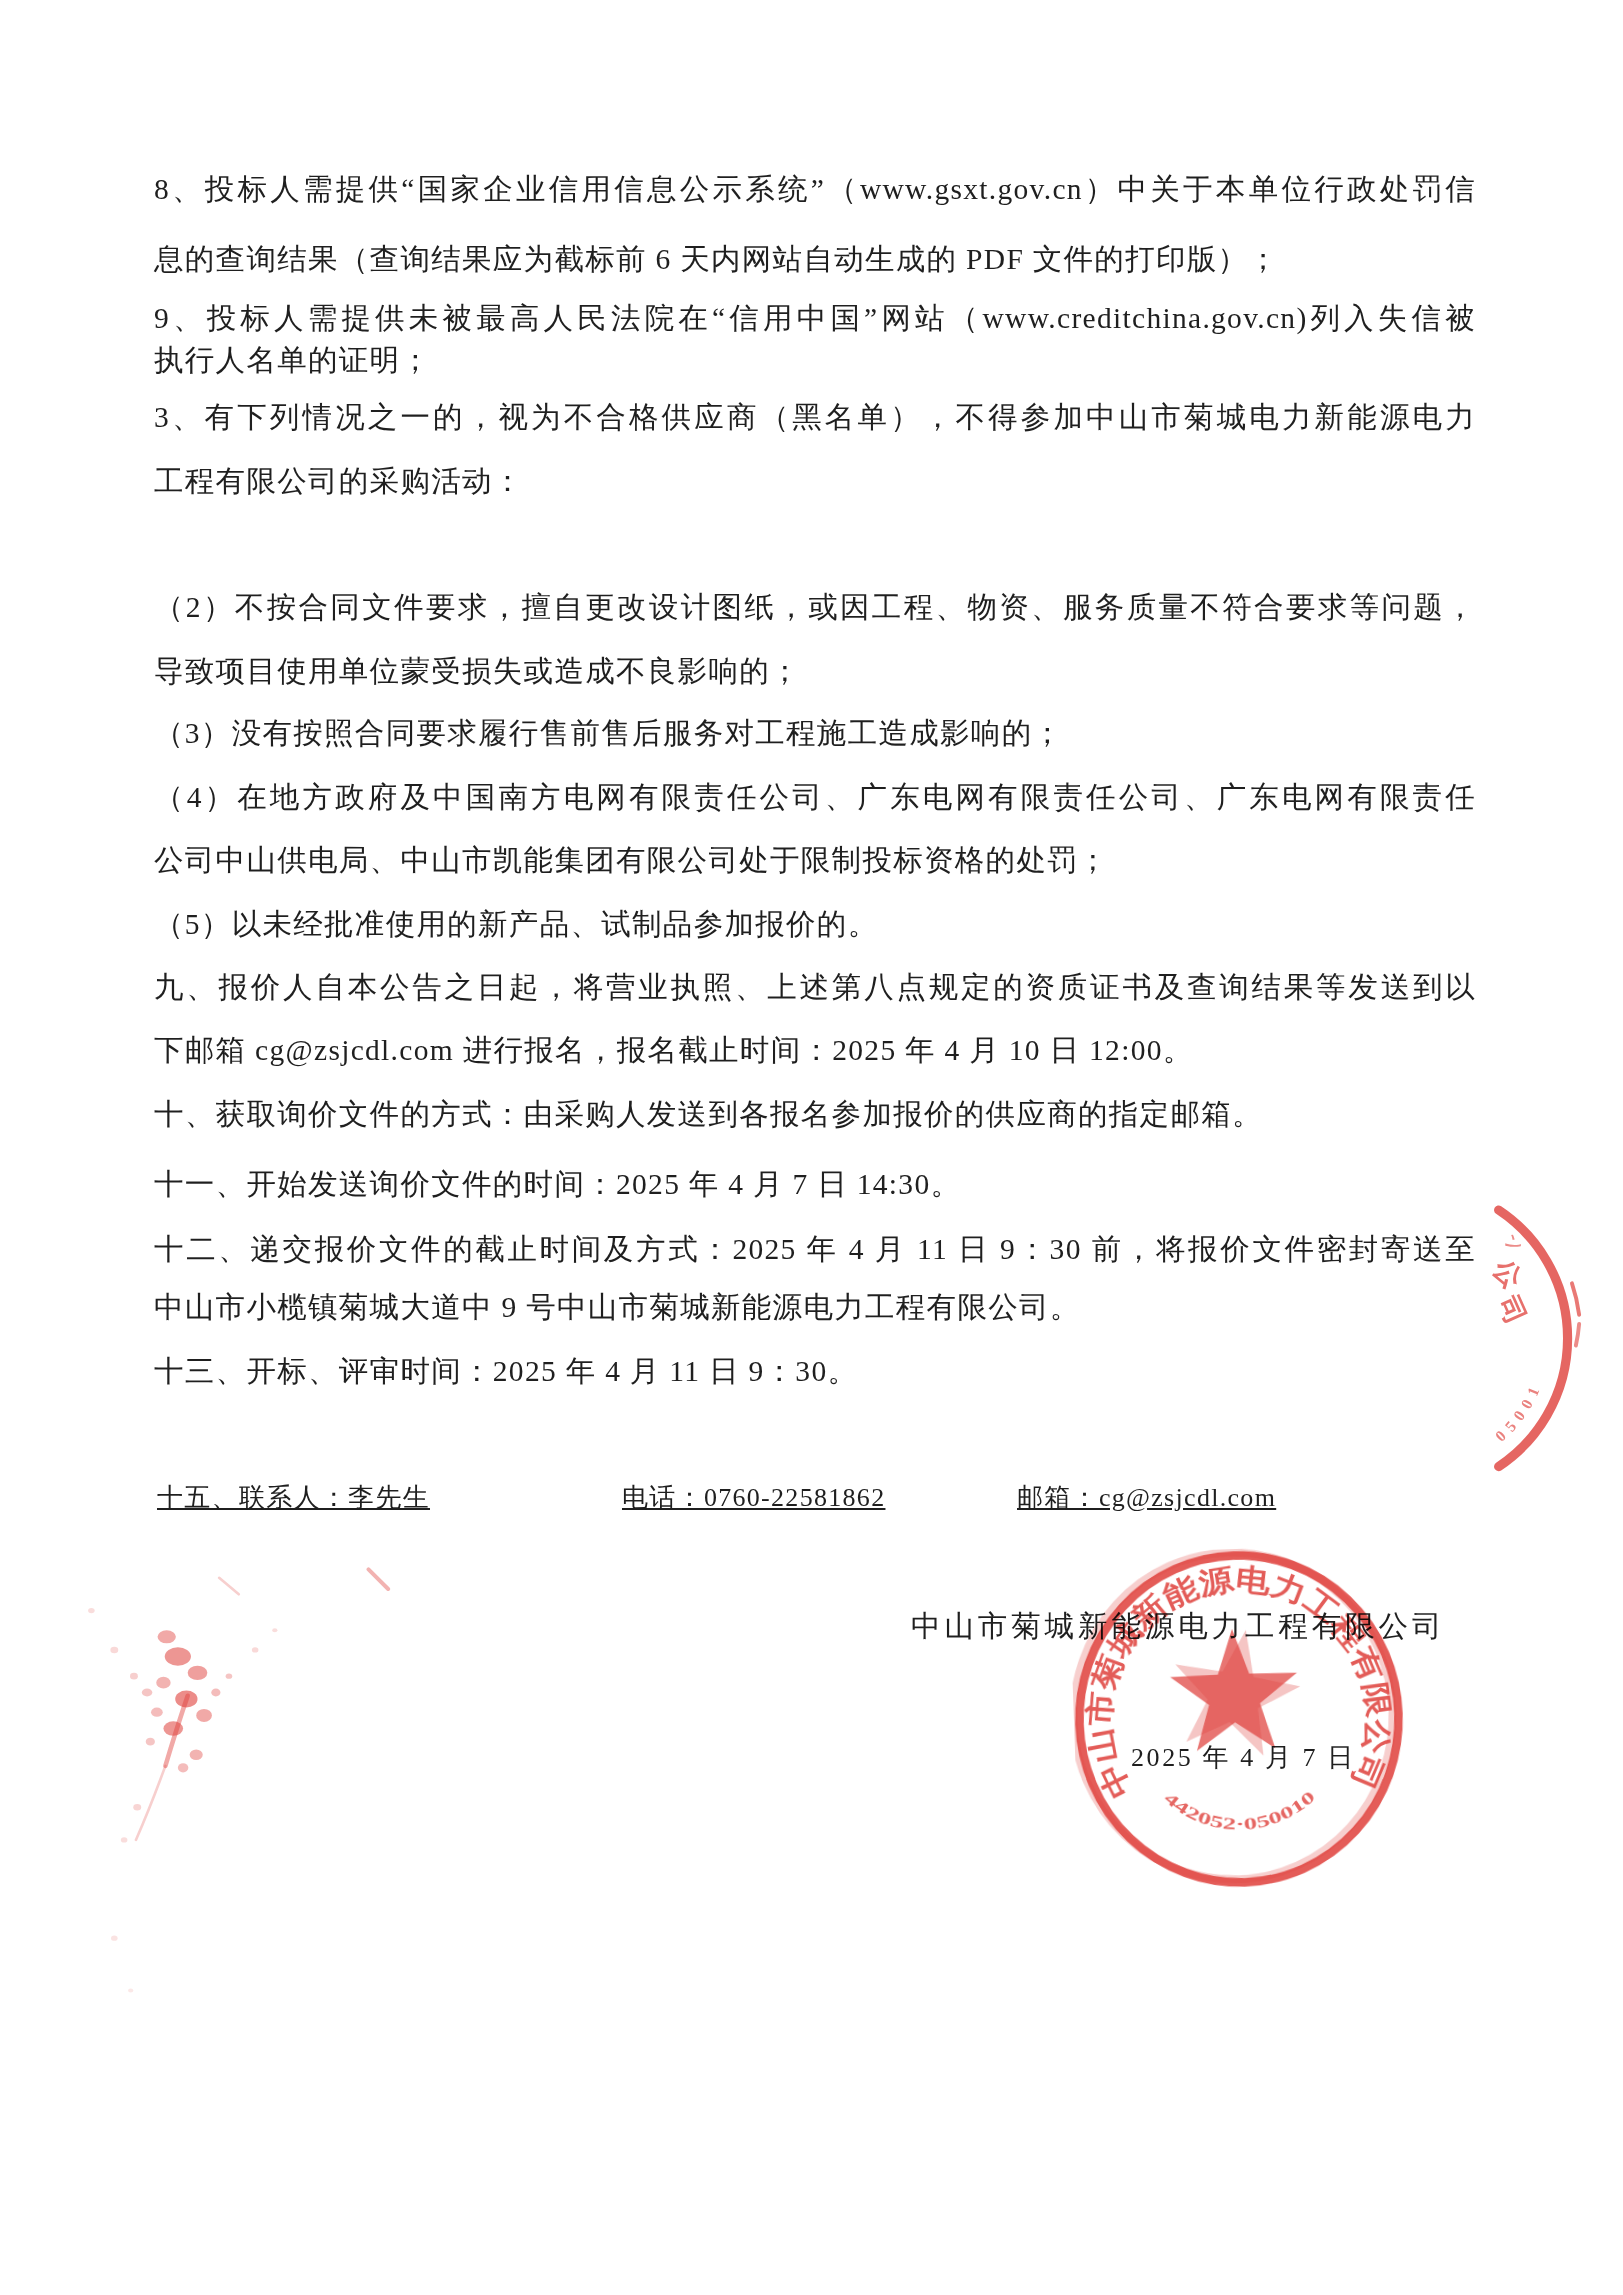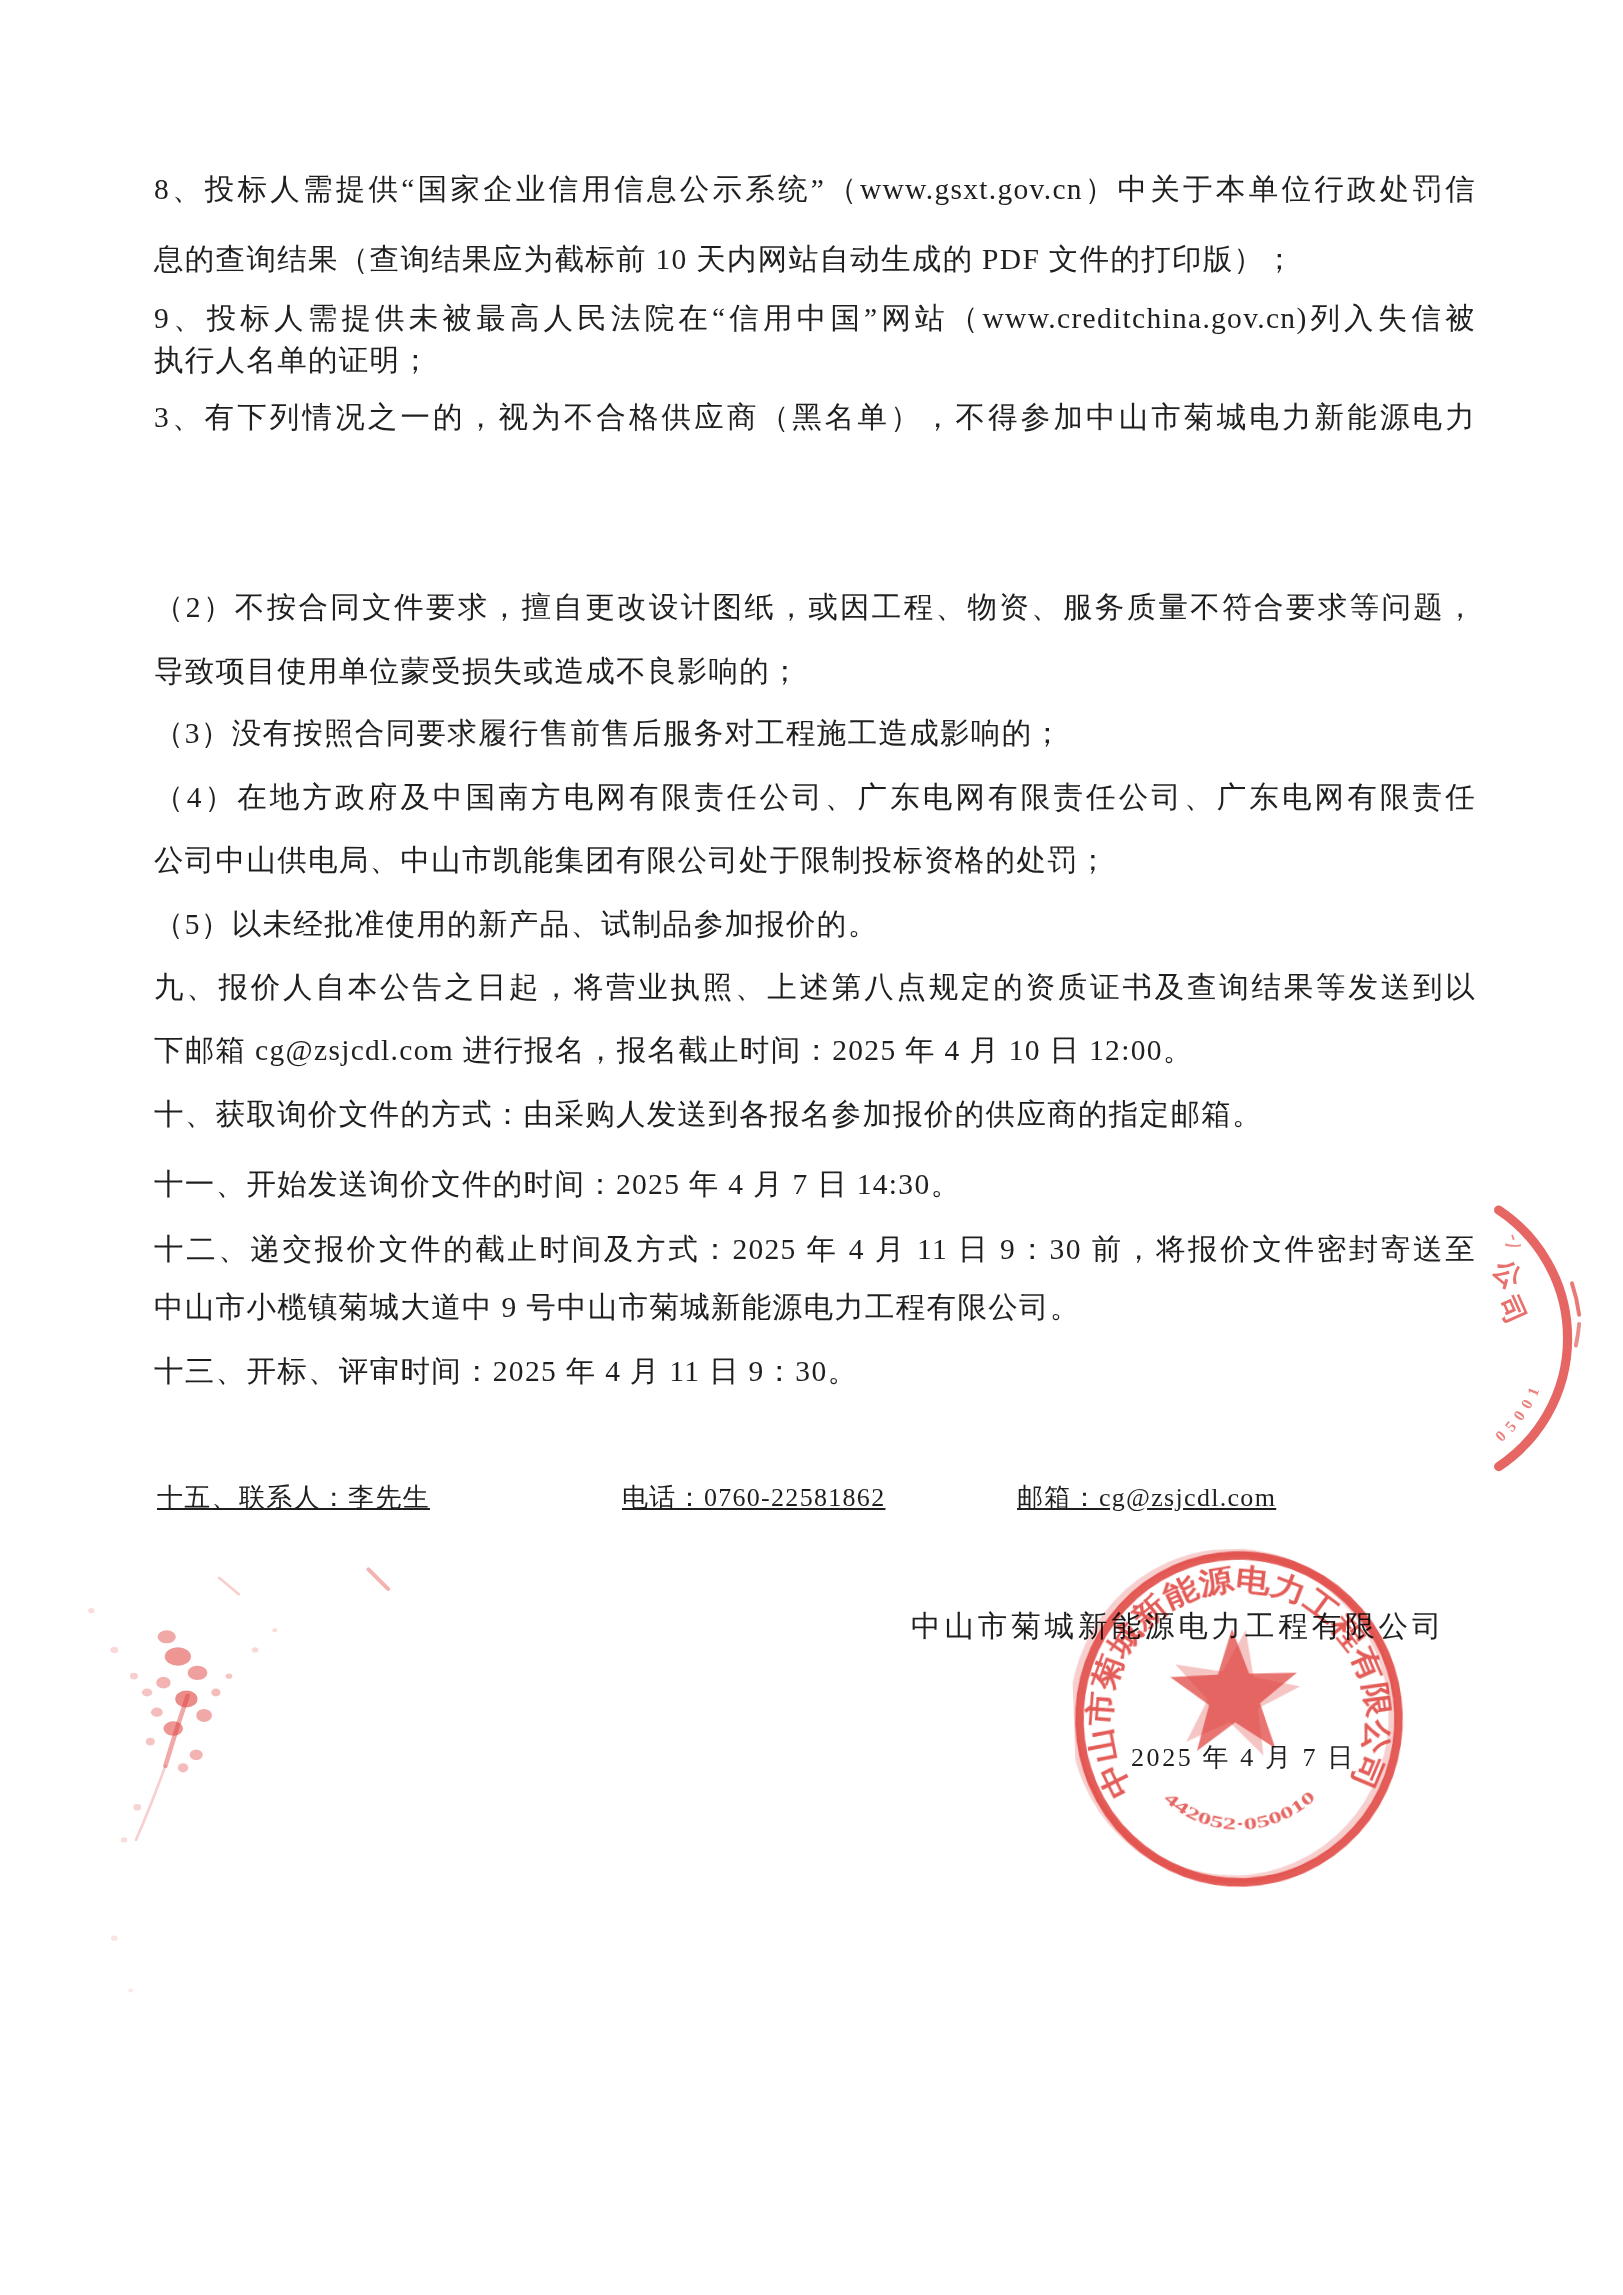--- a/index.html
+++ b/index.html
@@ -40,24 +40,25 @@
   .stamp-edge svg { filter:blur(0.3px); }
   .ink-smudge { left:52px; top:1532px; width:367px; height:511px; }
   .seal-ring-text { font-family:"Liberation Serif","DejaVu Serif",serif; font-weight:700; }
 </style>
 </head>
 <body>
 
 <div class="page" style="--stamp: #df403b; --text: #1f1f1f; --paper: #ffffff;">
 
   <div class="tline full" style="top:171px">8、投标人需提供“国家企业信用信息公示系统”（www.gsxt.gov.cn）中关于本单位行政处罚信</div>
-  <div class="tline" style="top:241px">息的查询结果（查询结果应为截标前 10 天内网站自动生成的 PDF 文件的打印版）；</div>
+  <div class="tline" style="top:241px">息的查询结果（查询结果应为截标前 6 天内网站自动生成的 PDF 文件的打印版）；</div>
   <div class="tline full" style="top:300px">9、投标人需提供未被最高人民法院在“信用中国”网站（www.creditchina.gov.cn)列入失信被</div>
   <div class="tline" style="top:342px">执行人名单的证明；</div>
   <div class="tline full" style="top:399px">3、有下列情况之一的，视为不合格供应商（黑名单），不得参加中山市菊城电力新能源电力</div>
+  <div class="tline" style="top:463px">工程有限公司的采购活动：</div>
   <div class="tline full" style="top:589px">（2）不按合同文件要求，擅自更改设计图纸，或因工程、物资、服务质量不符合要求等问题，</div>
   <div class="tline" style="top:653px">导致项目使用单位蒙受损失或造成不良影响的；</div>
   <div class="tline" style="top:715px">（3）没有按照合同要求履行售前售后服务对工程施工造成影响的；</div>
   <div class="tline full" style="top:779px">（4）在地方政府及中国南方电网有限责任公司、广东电网有限责任公司、广东电网有限责任</div>
   <div class="tline" style="top:842px">公司中山供电局、中山市凯能集团有限公司处于限制投标资格的处罚；</div>
   <div class="tline" style="top:906px">（5）以未经批准使用的新产品、试制品参加报价的。</div>
   <div class="tline full" style="top:969px">九、报价人自本公告之日起，将营业执照、上述第八点规定的资质证书及查询结果等发送到以</div>
   <div class="tline" style="top:1032px">下邮箱 cg@zsjcdl.com 进行报名，报名截止时间：2025 年 4 月 10 日 12:00。</div>
   <div class="tline" style="top:1096px">十、获取询价文件的方式：由采购人发送到各报名参加报价的供应商的指定邮箱。</div>
   <div class="tline" style="top:1166px">十一、开始发送询价文件的时间：2025 年 4 月 7 日 14:30。</div>

